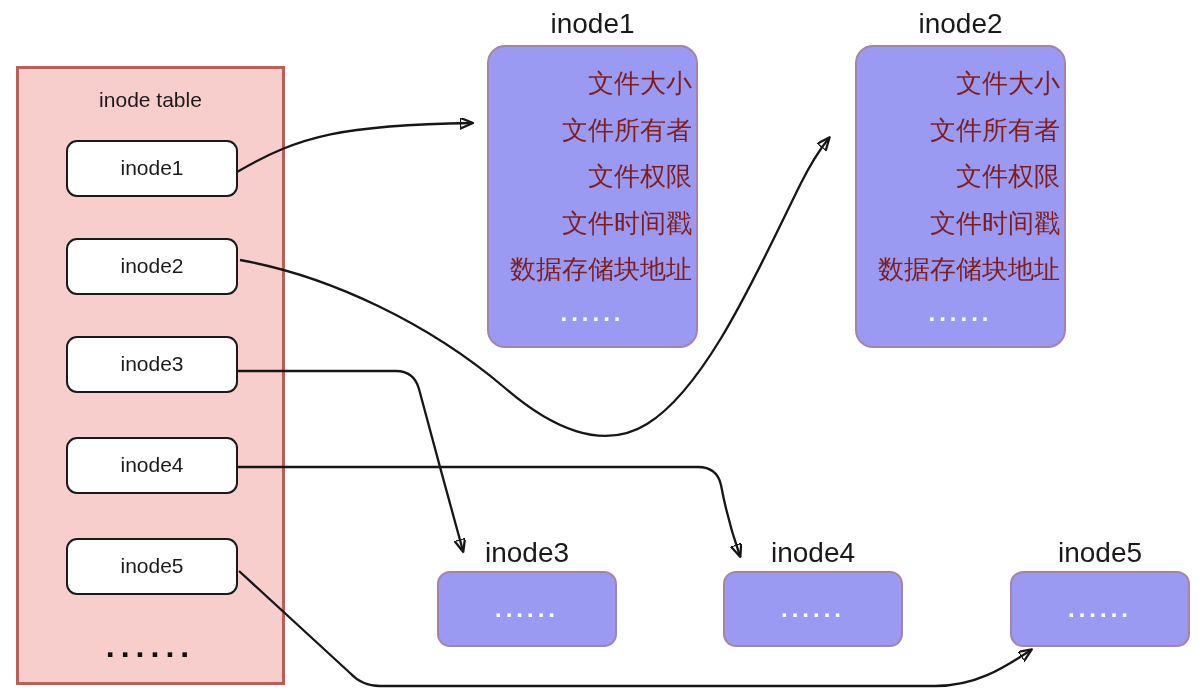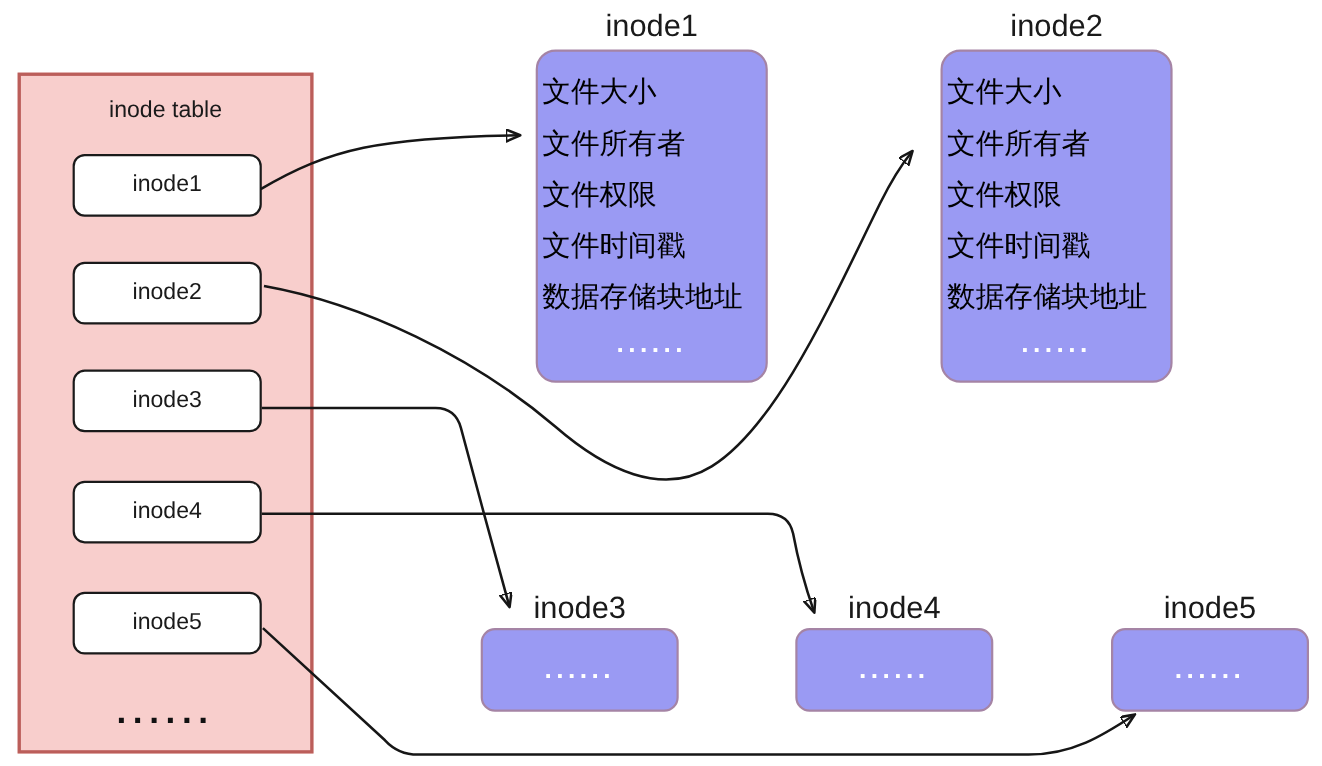--- a/index.html
+++ b/index.html
@@ -61,21 +61,21 @@
   .detail-node-1 { left: 487px; }
   .detail-node-2 { left: 855px; }
   .detail-title {
     top: 8px; width: 211px; height: 32px;
     text-align: center; font-size: 28px; color: #1a1a1a;
     line-height: 32px;
   }
   .detail-title-1 { left: 487px; }
   .detail-title-2 { left: 855px; }
   .field {
-    text-align: left; color: #000000; font-size: 26px;
+    text-align: right; color: #7f1d1d; font-size: 26px;
     white-space: nowrap;
   }
   .field-ellipsis {
     text-align: center; color: #ffffff;
     font-size: 24px; font-weight: bold; letter-spacing: 4px;
   }
 
   
   .stub-node {
     top: 571px; width: 180px; height: 76px;

